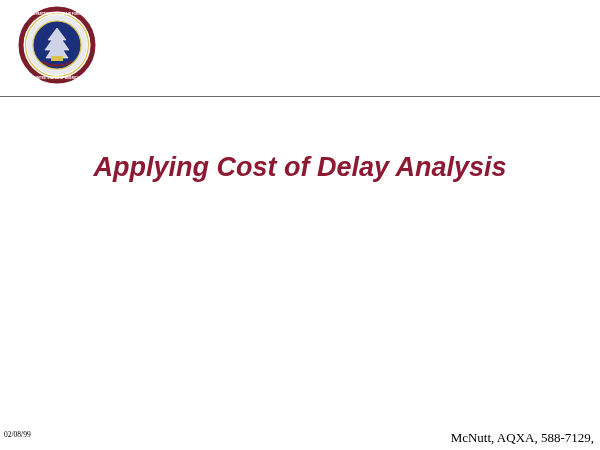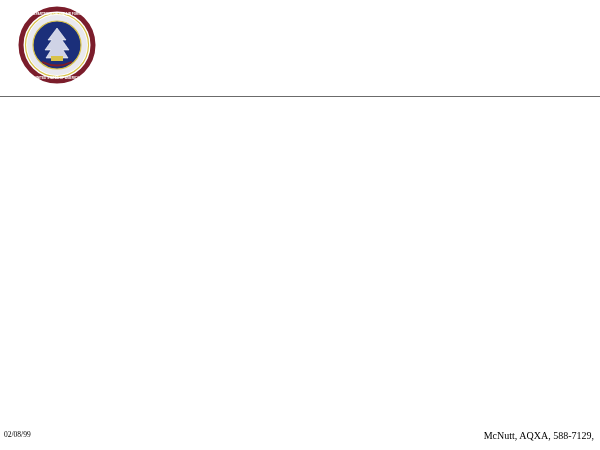--- a/index.html
+++ b/index.html
@@ -70,21 +70,21 @@
     top: 430px;
     font-size: 7.5px;
     color: #000000;
     font-family: "Liberation Serif", serif;
     letter-spacing: 0px;
   }
   .footer-right {
     position: absolute;
     right: 6px;
     top: 430px;
-    font-size: 10px;
+    font-size: 13px;
     color: #000000;
     font-family: "Liberation Serif", serif;
     letter-spacing: 0px;
     text-align: left;
   }
 </style>
 </head>
 <body>
 
 <div class="slide">
@@ -109,18 +109,19 @@
         <g fill="#ffffff" font-family="Liberation Sans, sans-serif" font-size="3.1" font-weight="bold">
           <text x="39" y="72.5" text-anchor="middle">UNITED STATES OF AMERICA</text>
         </g>
       </svg>
     </div>
   </div>
 
   <div class="header-rule"></div>
 
   <div class="title-block">
+    <div class="title-line">Applying Cost of Delay Analysis</div>
   </div>
 
   <div class="footer-left">02/08/99</div>
   <div class="footer-right">McNutt, AQXA, 588-7129,</div>
 
 </div>
 
 </body></html>

